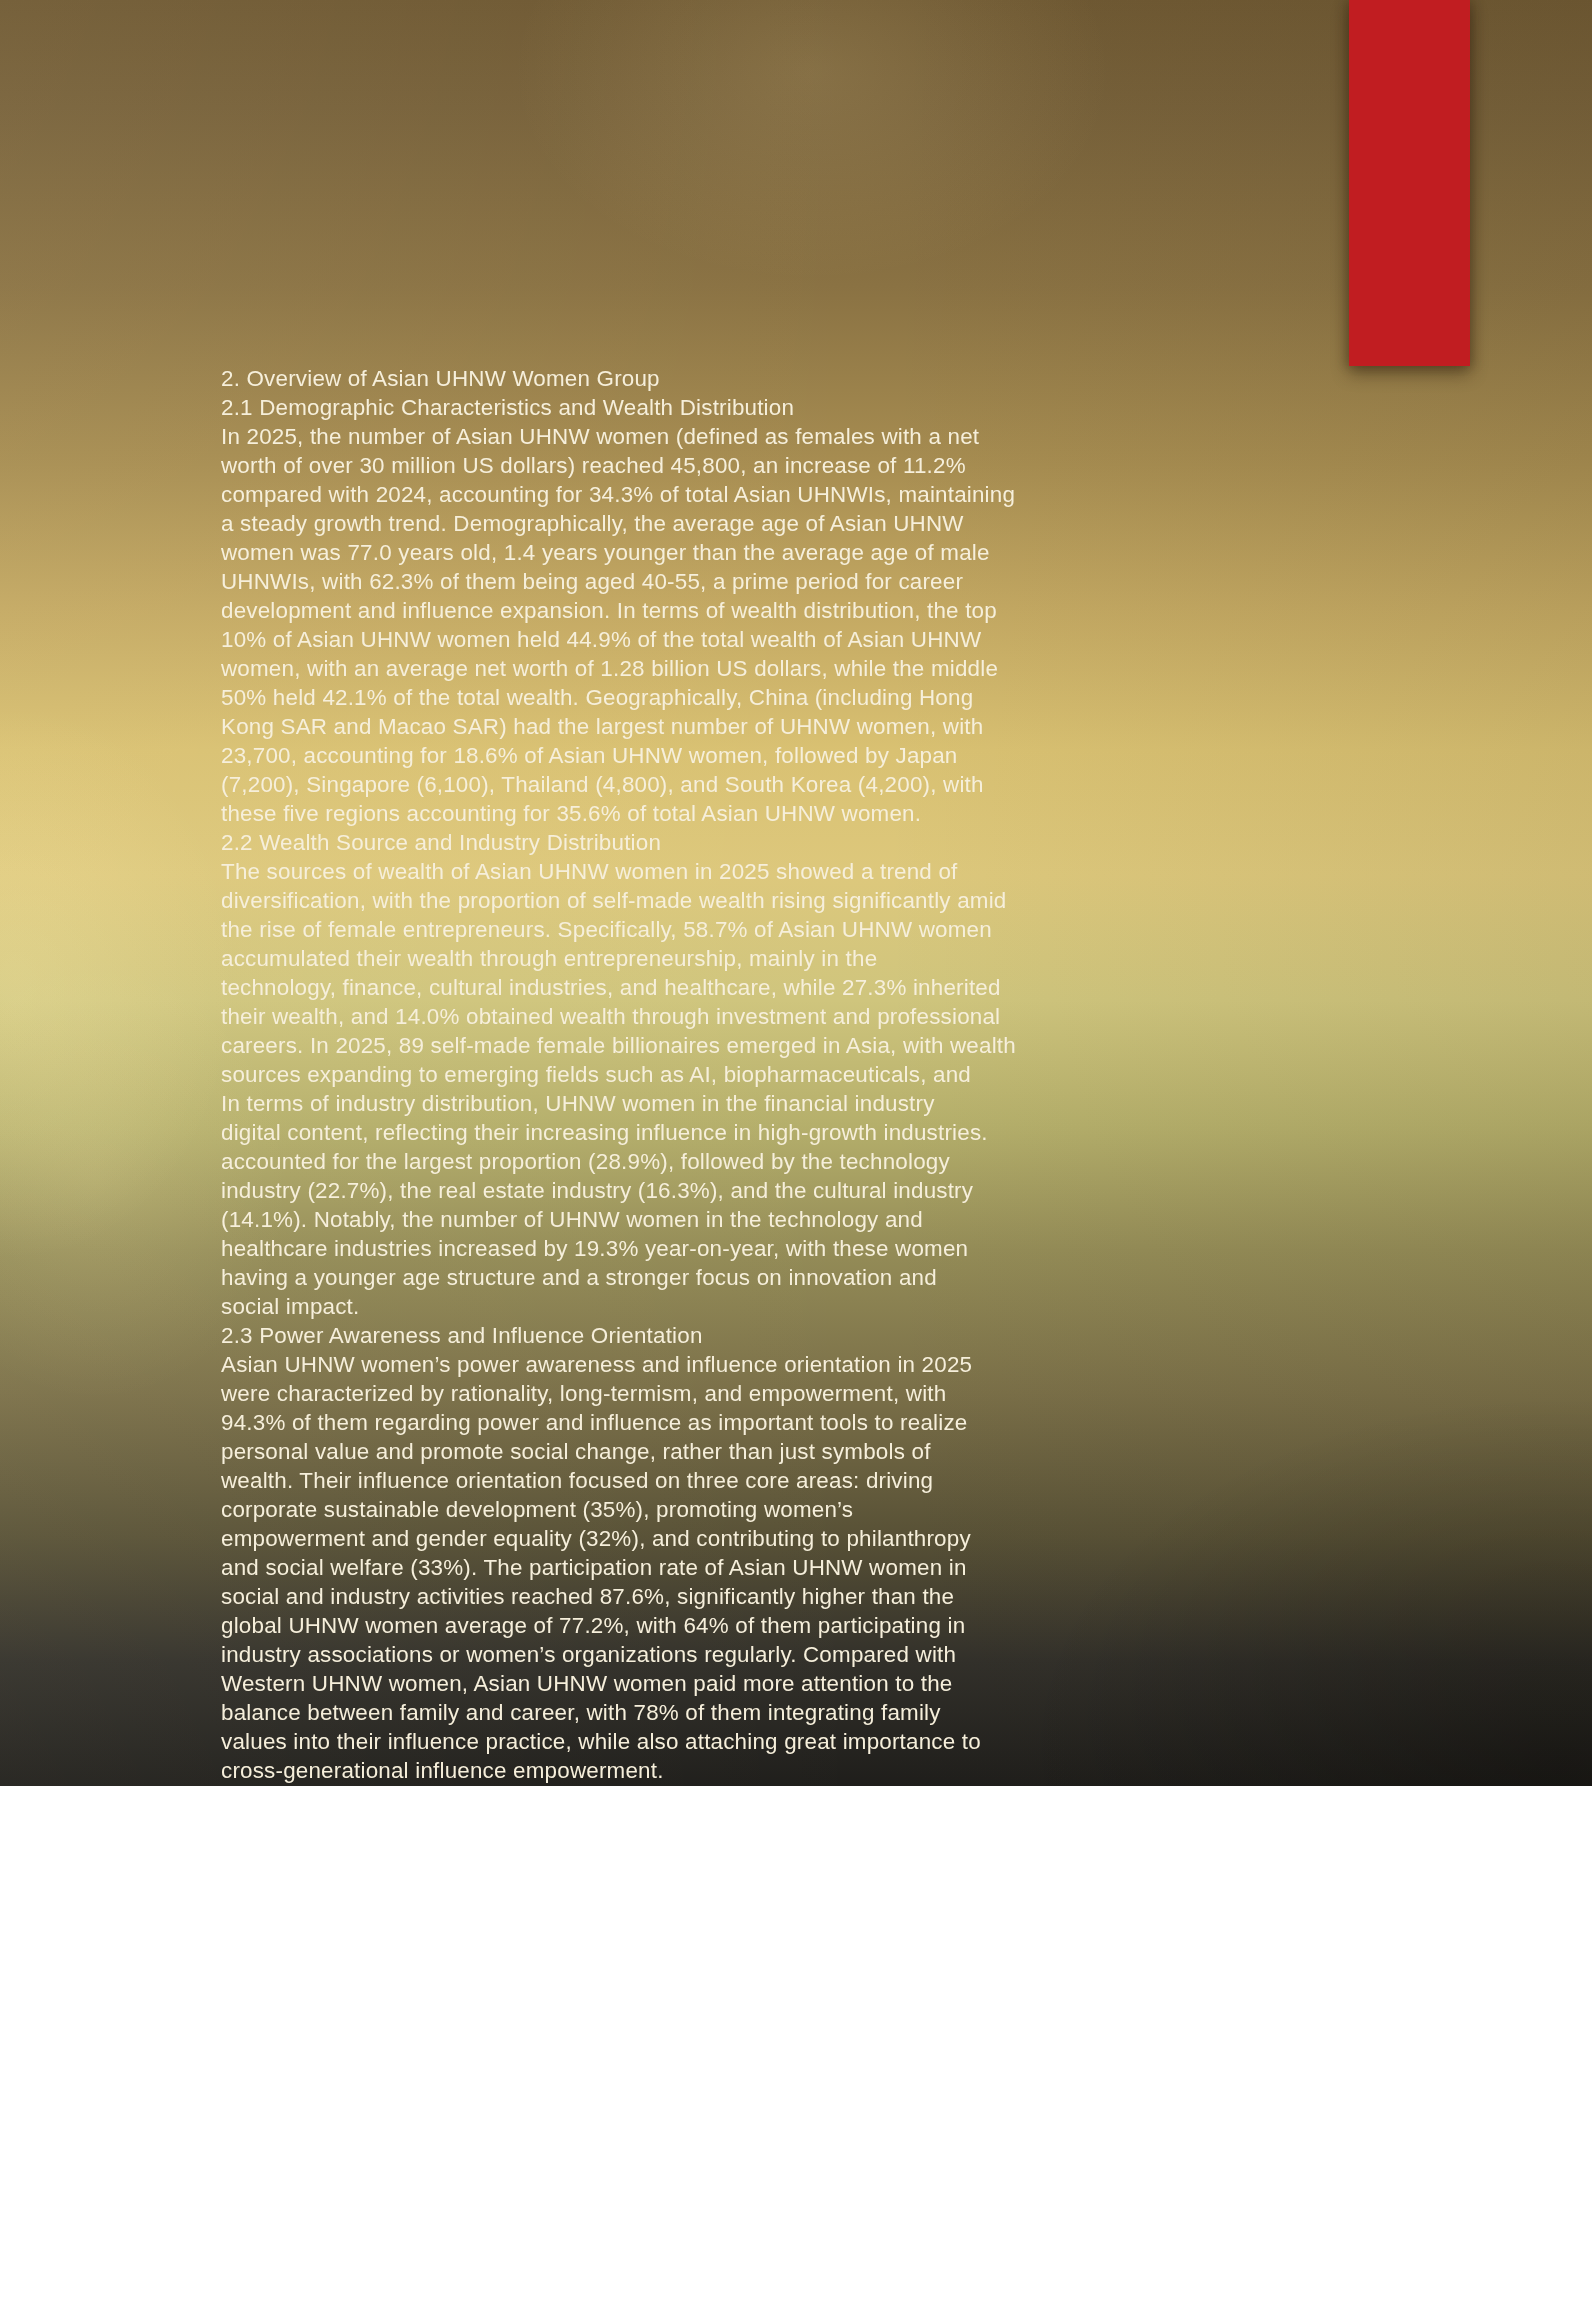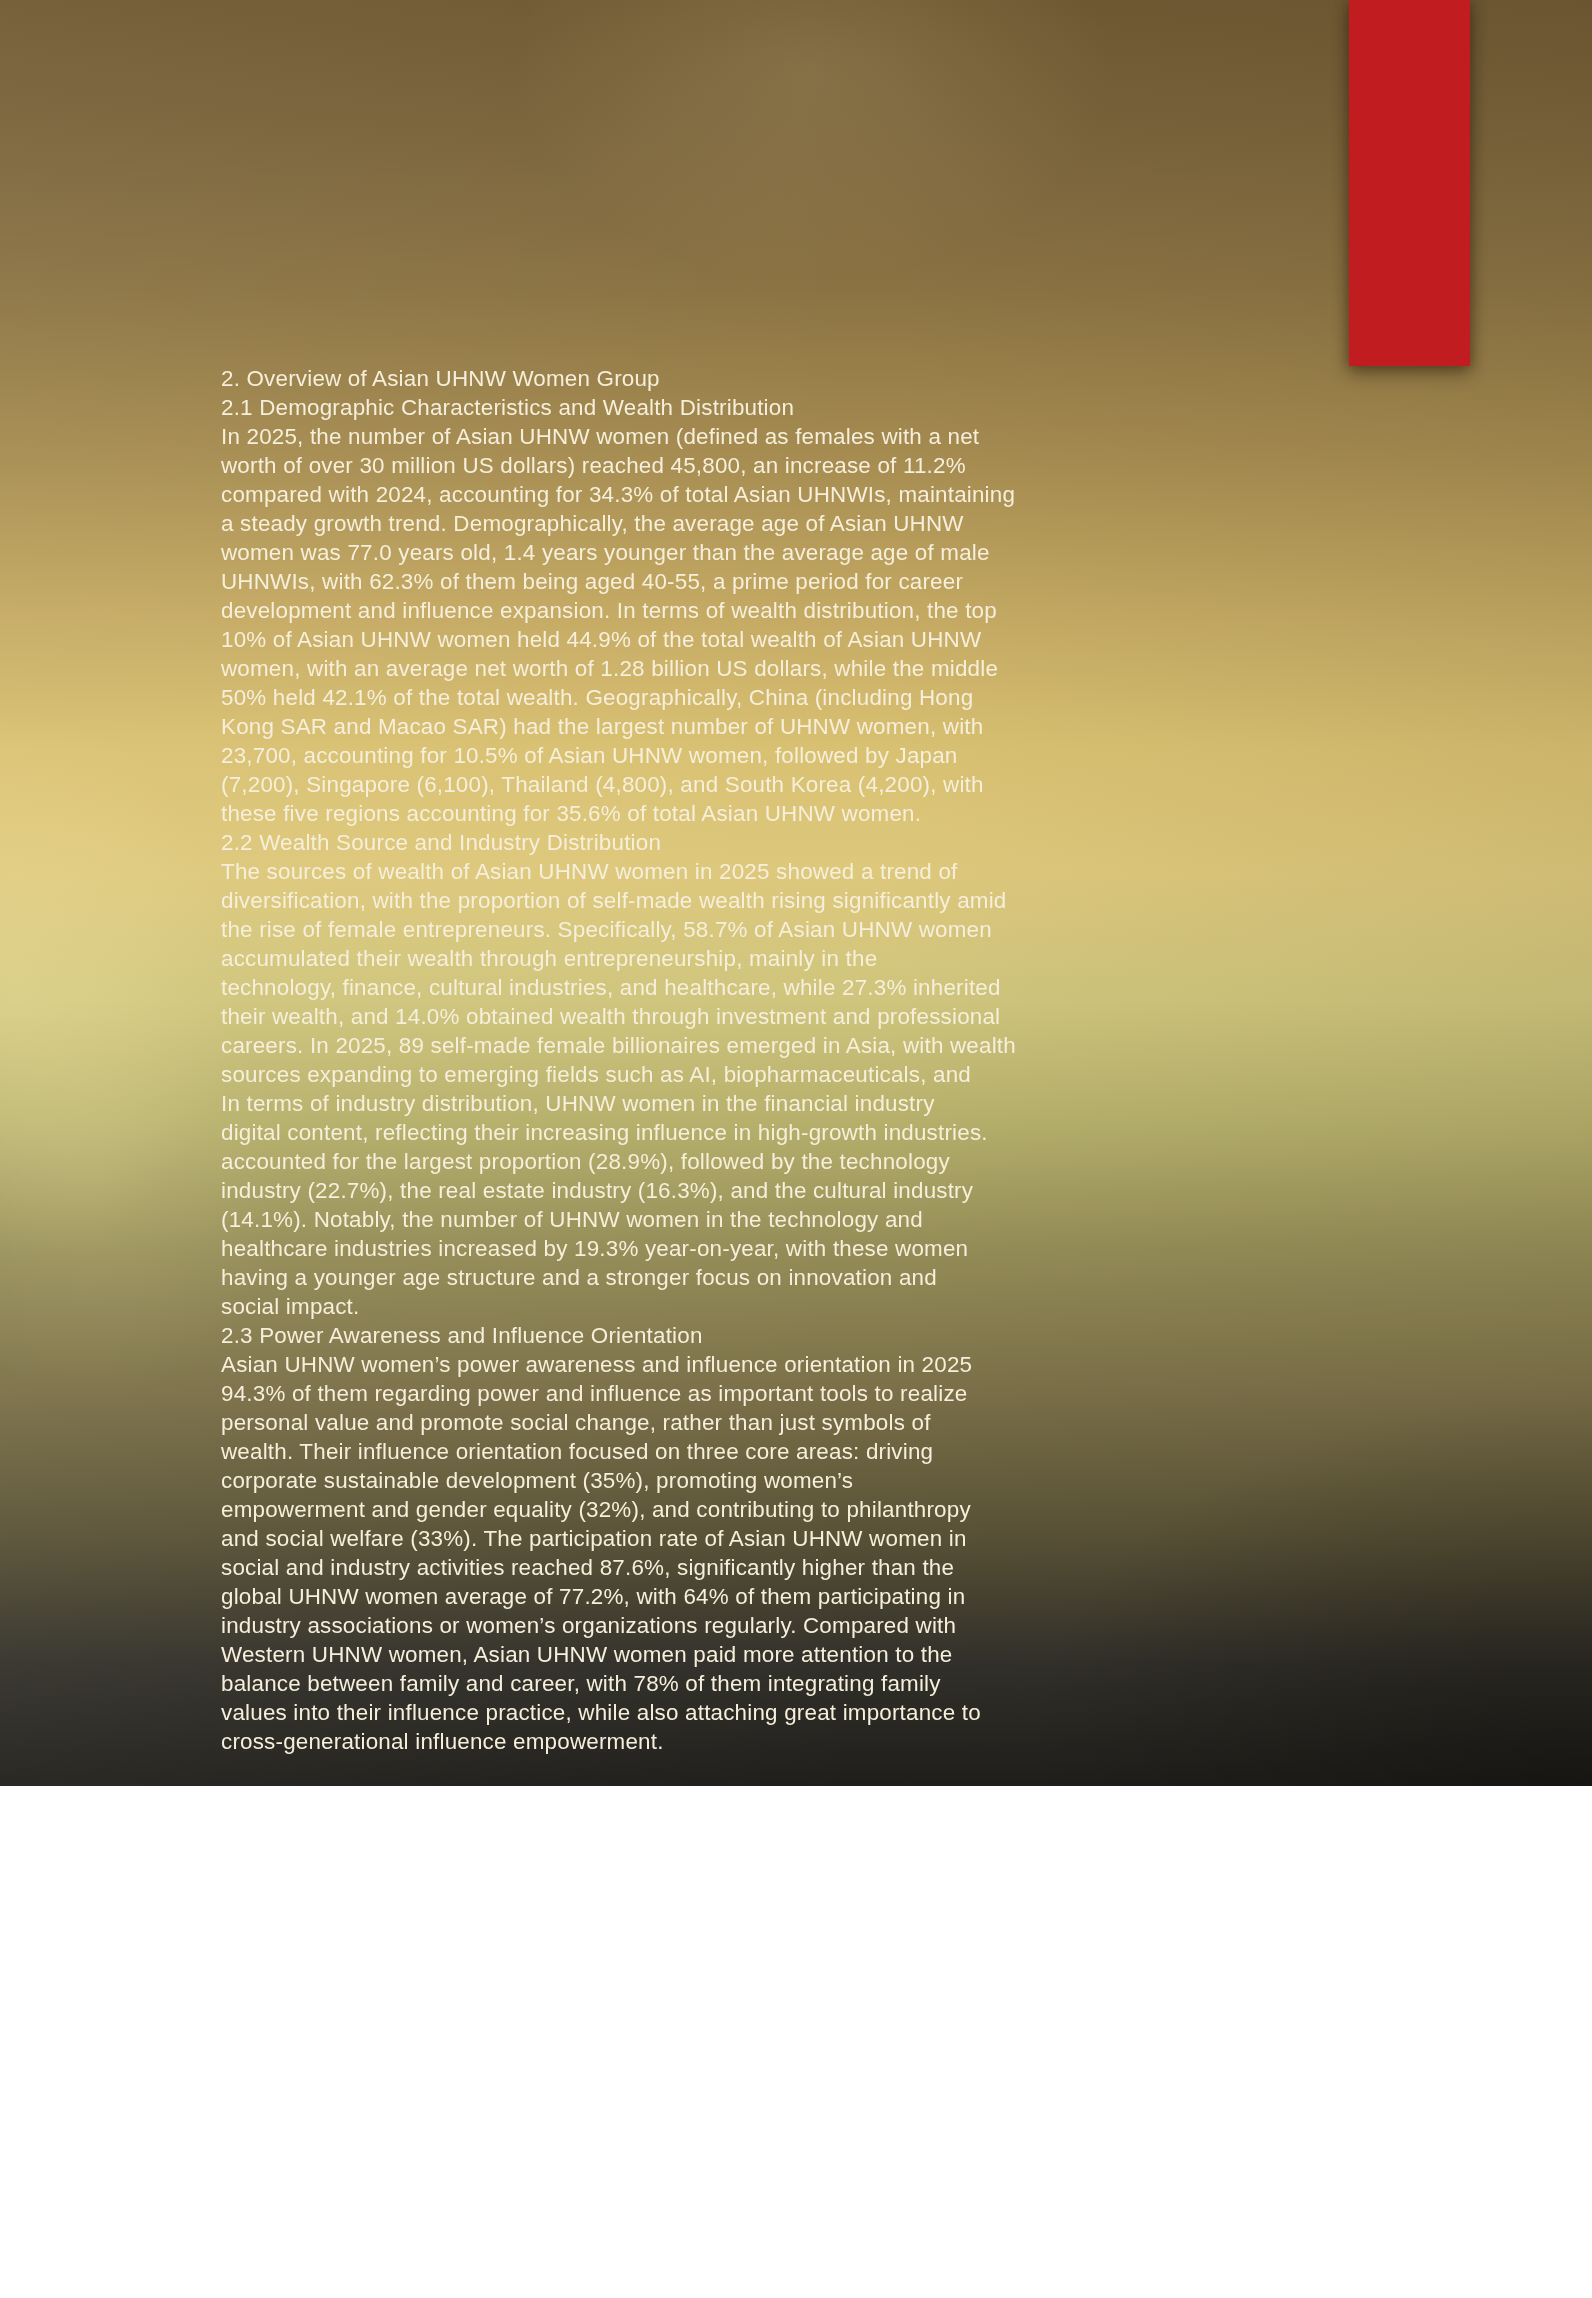--- a/index.html
+++ b/index.html
@@ -88,21 +88,21 @@
       <div class="text-line">worth of over 30 million US dollars) reached 45,800, an increase of 11.2%</div>
       <div class="text-line">compared with 2024, accounting for 34.3% of total Asian UHNWIs, maintaining</div>
       <div class="text-line">a steady growth trend. Demographically, the average age of Asian UHNW</div>
       <div class="text-line">women was 77.0 years old, 1.4 years younger than the average age of male</div>
       <div class="text-line">UHNWIs, with 62.3% of them being aged 40-55, a prime period for career</div>
       <div class="text-line">development and influence expansion. In terms of wealth distribution, the top</div>
       <div class="text-line">10% of Asian UHNW women held 44.9% of the total wealth of Asian UHNW</div>
       <div class="text-line">women, with an average net worth of 1.28 billion US dollars, while the middle</div>
       <div class="text-line">50% held 42.1% of the total wealth. Geographically, China (including Hong</div>
       <div class="text-line">Kong SAR and Macao SAR) had the largest number of UHNW women, with</div>
-      <div class="text-line">23,700, accounting for 10.5% of Asian UHNW women, followed by Japan</div>
+      <div class="text-line">23,700, accounting for 18.6% of Asian UHNW women, followed by Japan</div>
       <div class="text-line">(7,200), Singapore (6,100), Thailand (4,800), and South Korea (4,200), with</div>
       <div class="text-line">these five regions accounting for 35.6% of total Asian UHNW women.</div>
       <div class="text-line">2.2 Wealth Source and Industry Distribution</div>
       <div class="text-line">The sources of wealth of Asian UHNW women in 2025 showed a trend of</div>
       <div class="text-line">diversification, with the proportion of self-made wealth rising significantly amid</div>
       <div class="text-line">the rise of female entrepreneurs. Specifically, 58.7% of Asian UHNW women</div>
       <div class="text-line">accumulated their wealth through entrepreneurship, mainly in the</div>
       <div class="text-line">technology, finance, cultural industries, and healthcare, while 27.3% inherited</div>
       <div class="text-line">their wealth, and 14.0% obtained wealth through investment and professional</div>
       <div class="text-line">careers. In 2025, 89 self-made female billionaires emerged in Asia, with wealth</div>
@@ -110,20 +110,21 @@
       <div class="text-line">In terms of industry distribution, UHNW women in the financial industry</div>
       <div class="text-line">digital content, reflecting their increasing influence in high-growth industries.</div>
       <div class="text-line">accounted for the largest proportion (28.9%), followed by the technology</div>
       <div class="text-line">industry (22.7%), the real estate industry (16.3%), and the cultural industry</div>
       <div class="text-line">(14.1%). Notably, the number of UHNW women in the technology and</div>
       <div class="text-line">healthcare industries increased by 19.3% year-on-year, with these women</div>
       <div class="text-line">having a younger age structure and a stronger focus on innovation and</div>
       <div class="text-line">social impact.</div>
       <div class="text-line">2.3 Power Awareness and Influence Orientation</div>
       <div class="text-line">Asian UHNW women’s power awareness and influence orientation in 2025</div>
+      <div class="text-line">were characterized by rationality, long-termism, and empowerment, with</div>
       <div class="text-line">94.3% of them regarding power and influence as important tools to realize</div>
       <div class="text-line">personal value and promote social change, rather than just symbols of</div>
       <div class="text-line">wealth. Their influence orientation focused on three core areas: driving</div>
       <div class="text-line">corporate sustainable development (35%), promoting women’s</div>
       <div class="text-line">empowerment and gender equality (32%), and contributing to philanthropy</div>
       <div class="text-line">and social welfare (33%). The participation rate of Asian UHNW women in</div>
       <div class="text-line">social and industry activities reached 87.6%, significantly higher than the</div>
       <div class="text-line">global UHNW women average of 77.2%, with 64% of them participating in</div>
       <div class="text-line">industry associations or women’s organizations regularly. Compared with</div>
       <div class="text-line">Western UHNW women, Asian UHNW women paid more attention to the</div>

